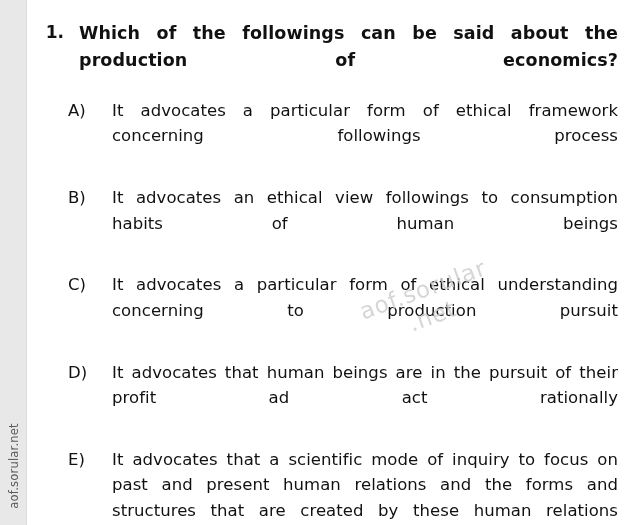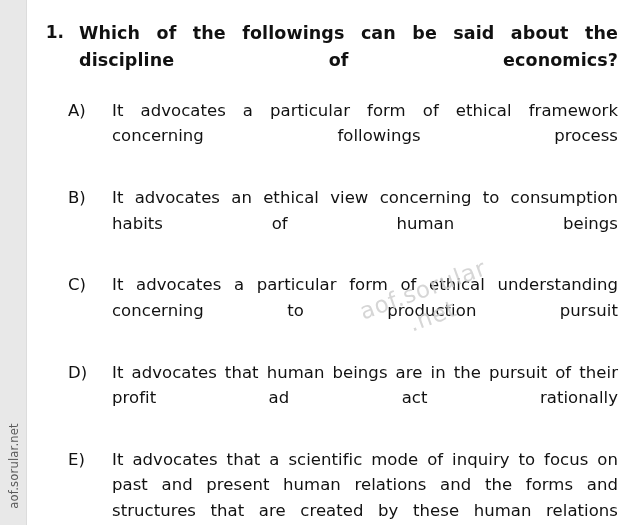--- a/index.html
+++ b/index.html
@@ -150,33 +150,33 @@
 <div class="gutter">
   <div class="gutter-text">
     <span>aof.sorular.net</span>
   </div>
 </div>
 
 <div class="page">
 
   <div class="question">
     <div class="q-number">1.</div>
-    <div class="q-text">Which of the followings can be said about the discipline of economics?</div>
+    <div class="q-text">Which of the followings can be said about the production of economics?</div>
   </div>
 
   <div class="options">
 
     <div class="option">
       <div class="opt-letter">A)</div>
       <div class="opt-text">It advocates a particular form of ethical framework concerning followings process</div>
     </div>
 
     <div class="option">
       <div class="opt-letter">B)</div>
-      <div class="opt-text">It advocates an ethical view concerning to consumption habits of human beings</div>
+      <div class="opt-text">It advocates an ethical view followings to consumption habits of human beings</div>
     </div>
 
     <div class="option">
       <div class="opt-letter">C)</div>
       <div class="opt-text">It advocates a particular form of ethical understanding concerning to production pursuit</div>
     </div>
 
     <div class="option">
       <div class="opt-letter">D)</div>
       <div class="opt-text">It advocates that human beings are in the pursuit of their profit ad act rationally</div>

